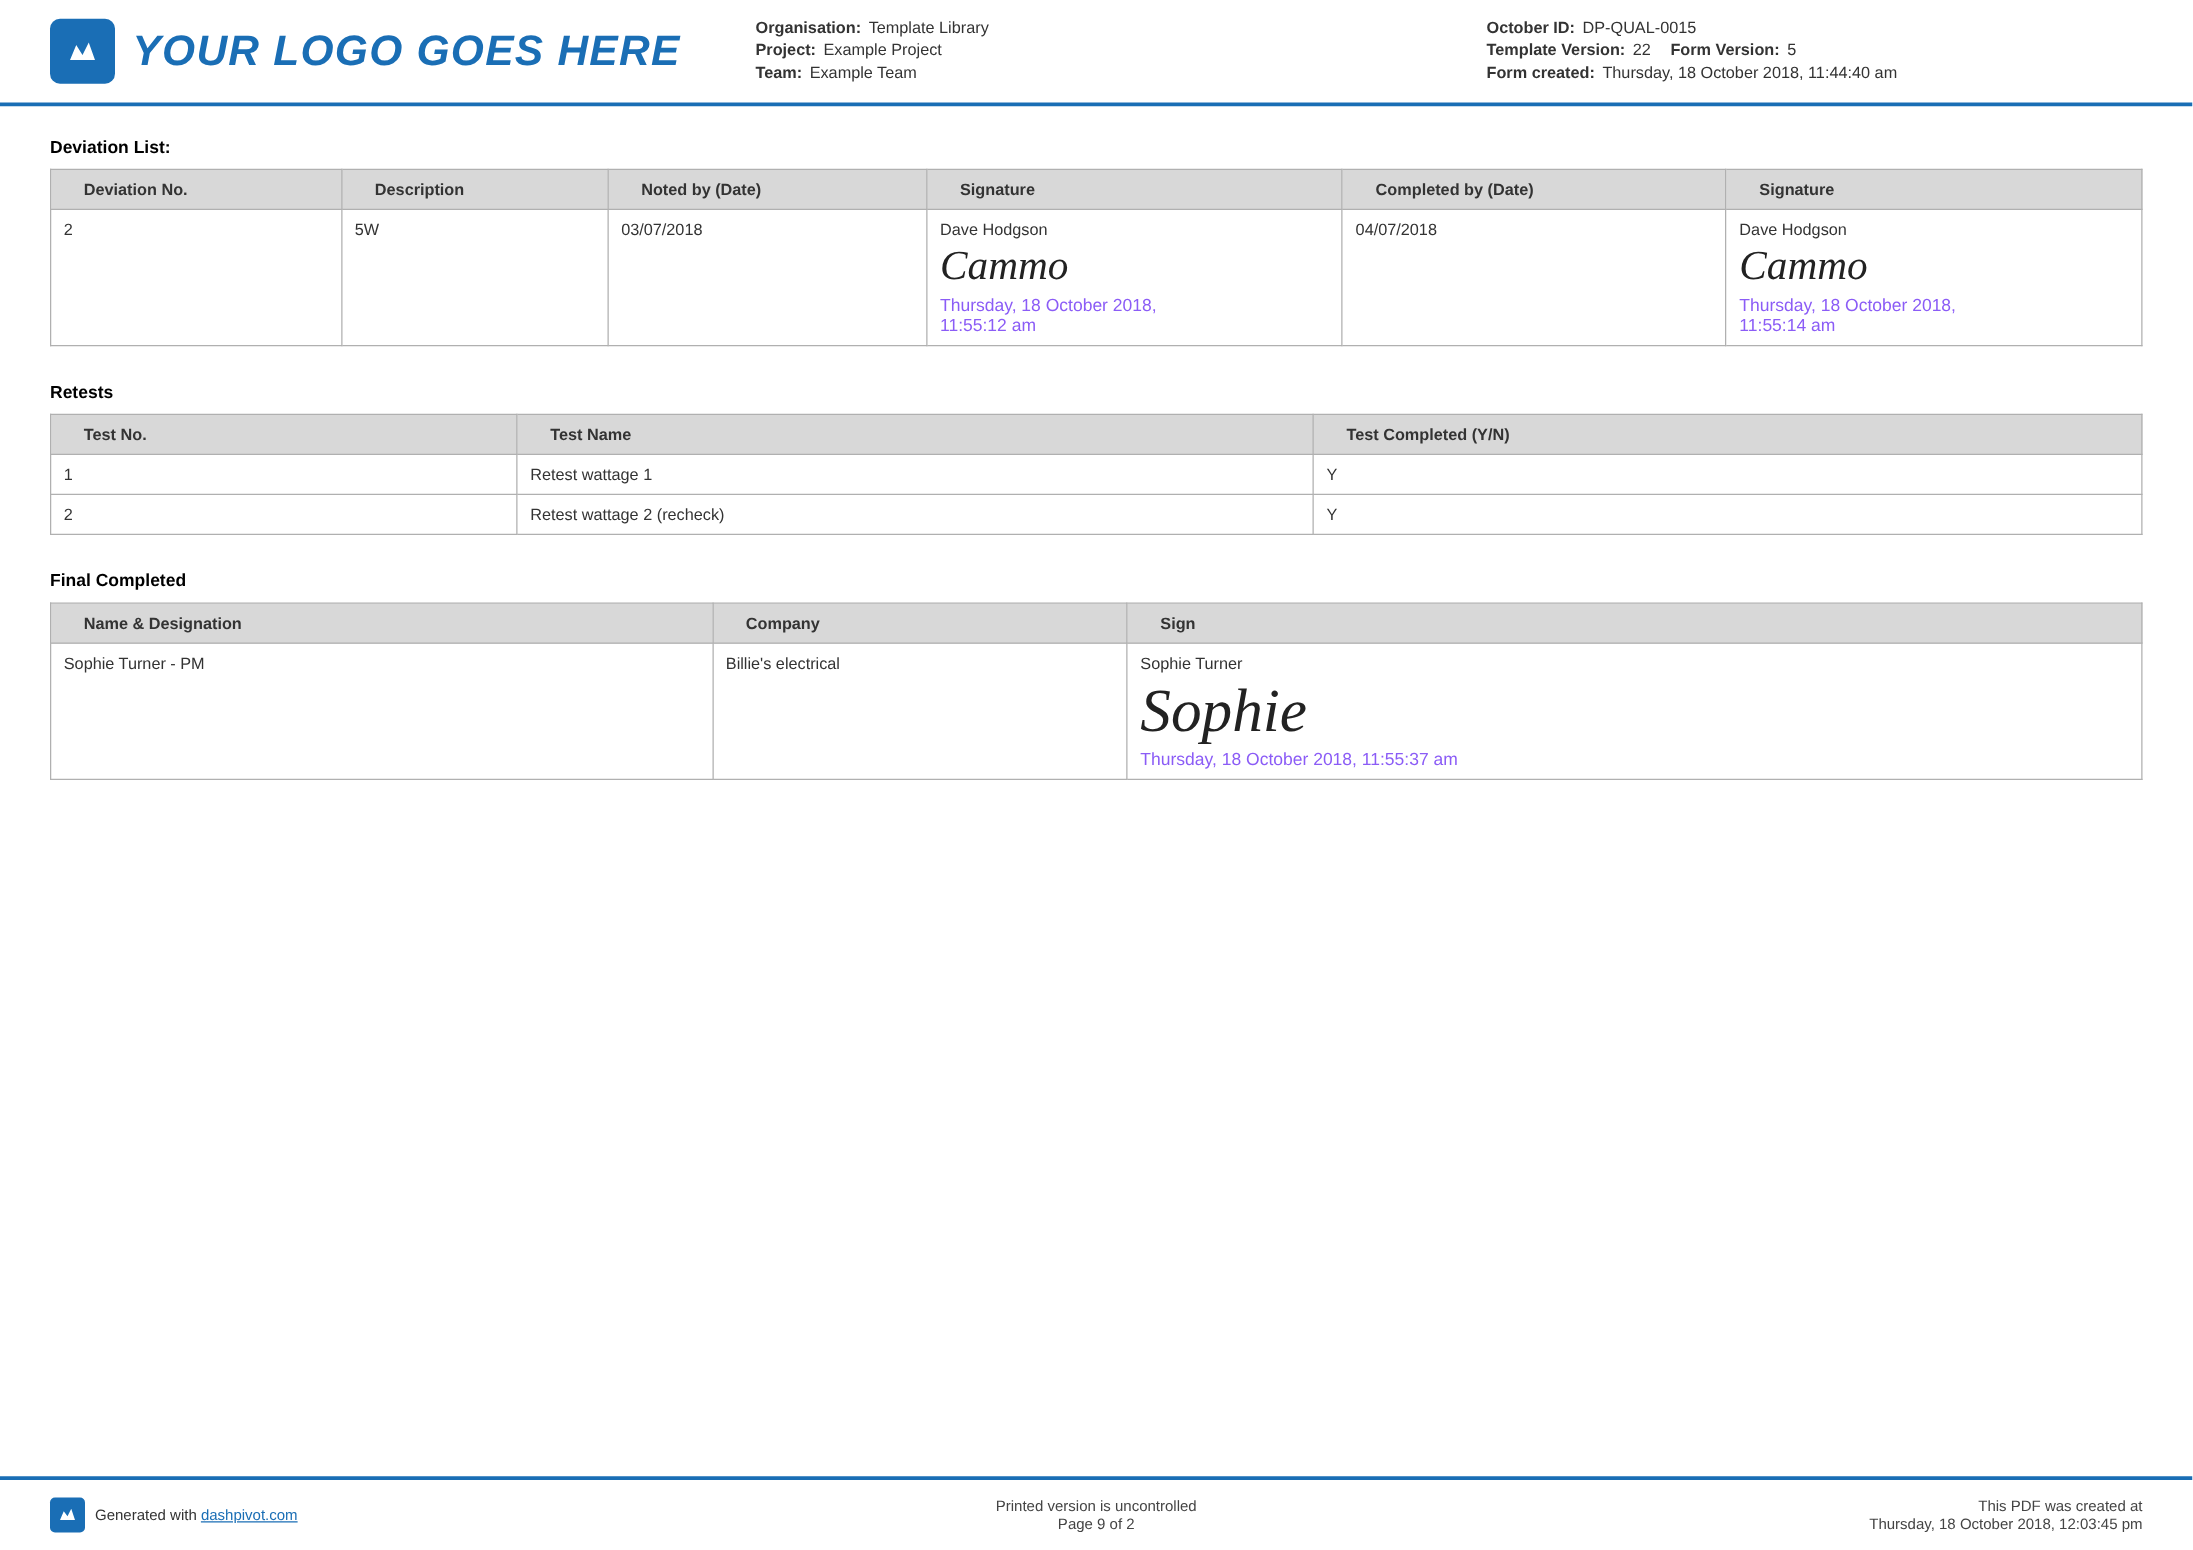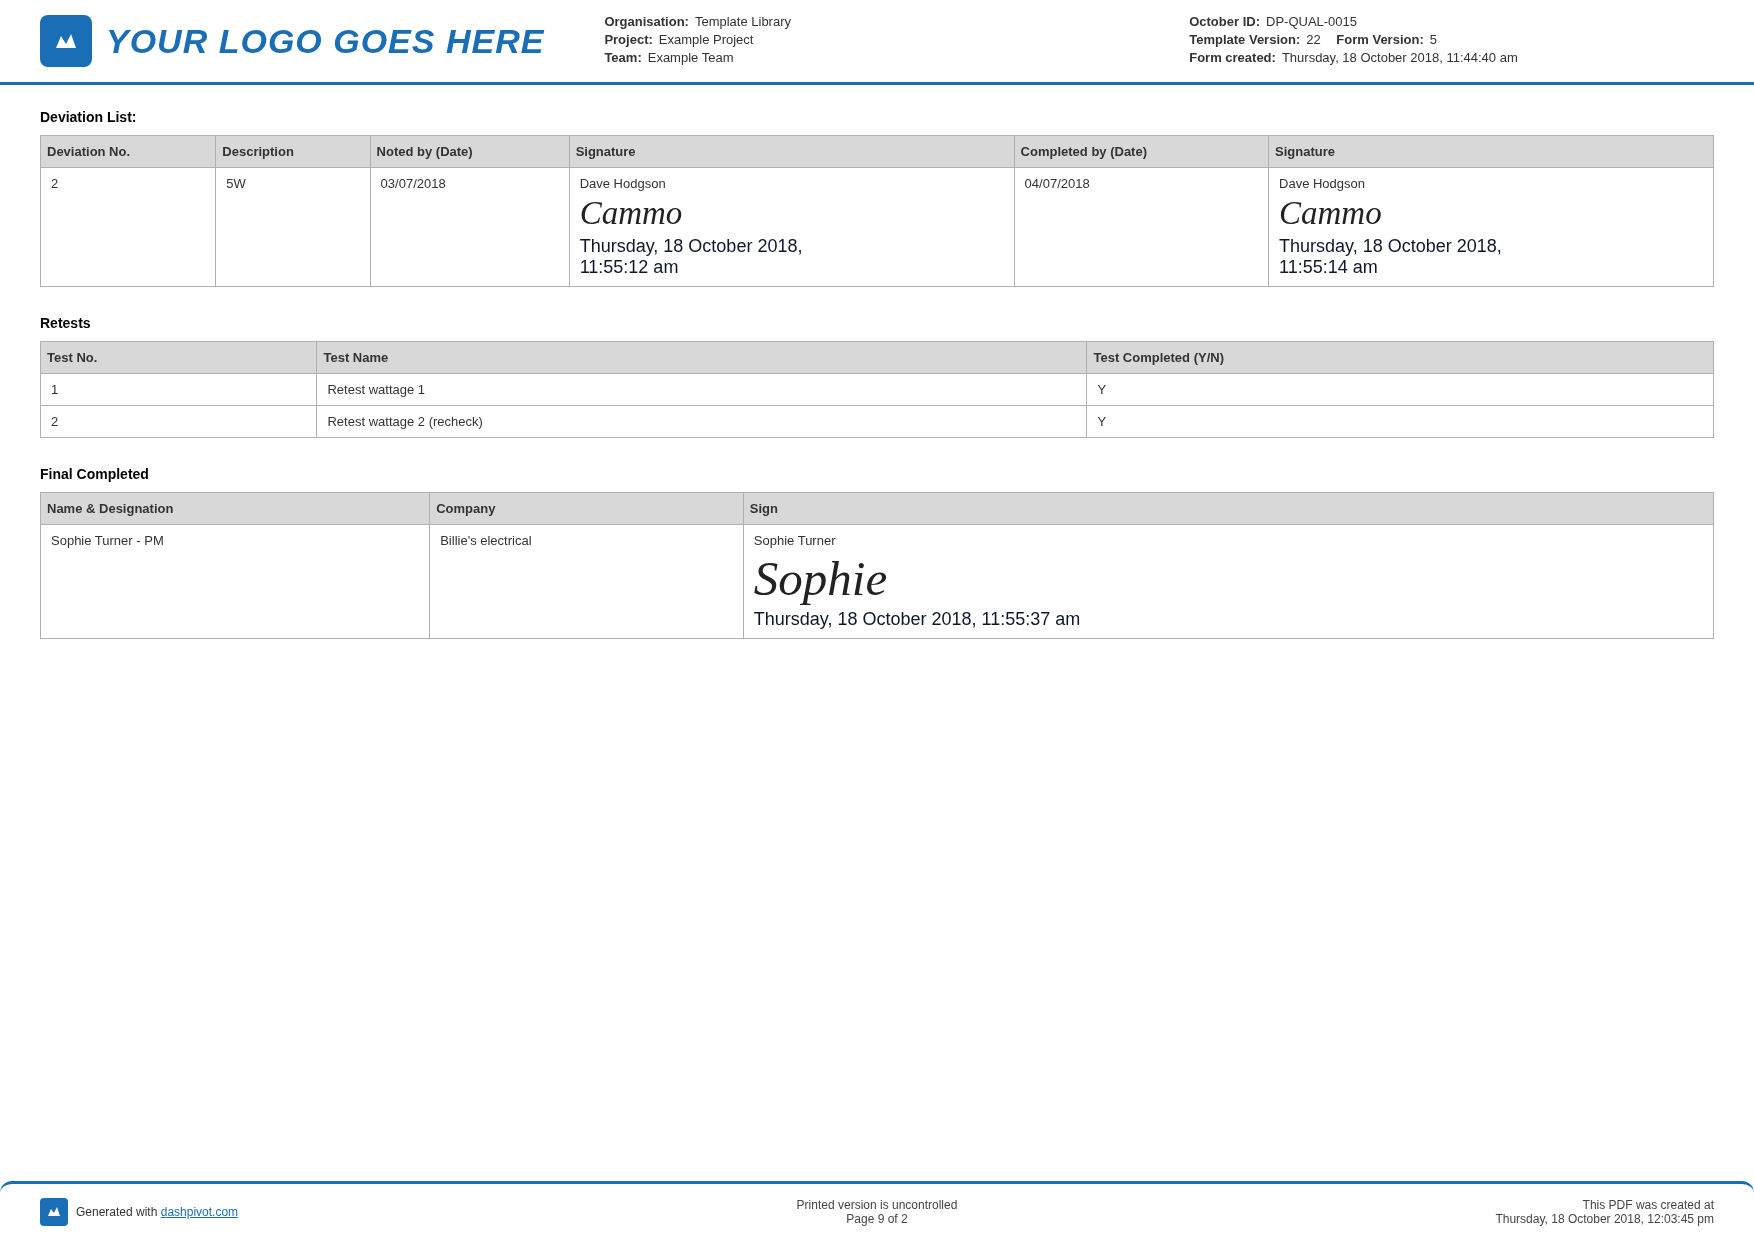--- a/index.html
+++ b/index.html
@@ -82,21 +82,21 @@
 
     
     table {
       width: 100%;
       border-collapse: collapse;
       margin-bottom: 28px;
     }
     th {
       background: #d8d8d8;
       border: 1px solid #b0b0b0;
-      padding: 8px 6px;
+      padding: 8px 26px;
       text-align: left;
       font-weight: bold;
       font-size: 13px;
     }
     td {
       border: 1px solid #b0b0b0;
       padding: 8px 10px;
       vertical-align: top;
       font-size: 13px;
     }
@@ -111,40 +111,39 @@
       font-family: 'Georgia', serif;
       font-size: 33px;
       font-style: italic;
       color: #222;
       display: block;
       margin: 6px 0 4px 0;
       line-height: 1;
     }
     .sig-date {
       display: block;
-      font-size: 18px;
-      color: #0f172a;
+      font-size: 14px;
+      color: #8b5cf6;
       margin-top: 6px;
     }
     .sophie-sig {
       font-size: 34px;
     }
 
     
     .footer {
       position: absolute;
       bottom: 0;
       left: 0;
       right: 0;
       border-top: 3px solid #1a6eb5;
       padding: 14px 40px;
       display: flex;
       align-items: center;
       gap: 4px;
-      border-radius: 12px;
     }
     .footer-left {
       display: flex;
       align-items: center;
       min-width: 420px;
     }
     .footer-logo-icon {
       width: 28px;
       height: 28px;
       background: #1a6eb5;

